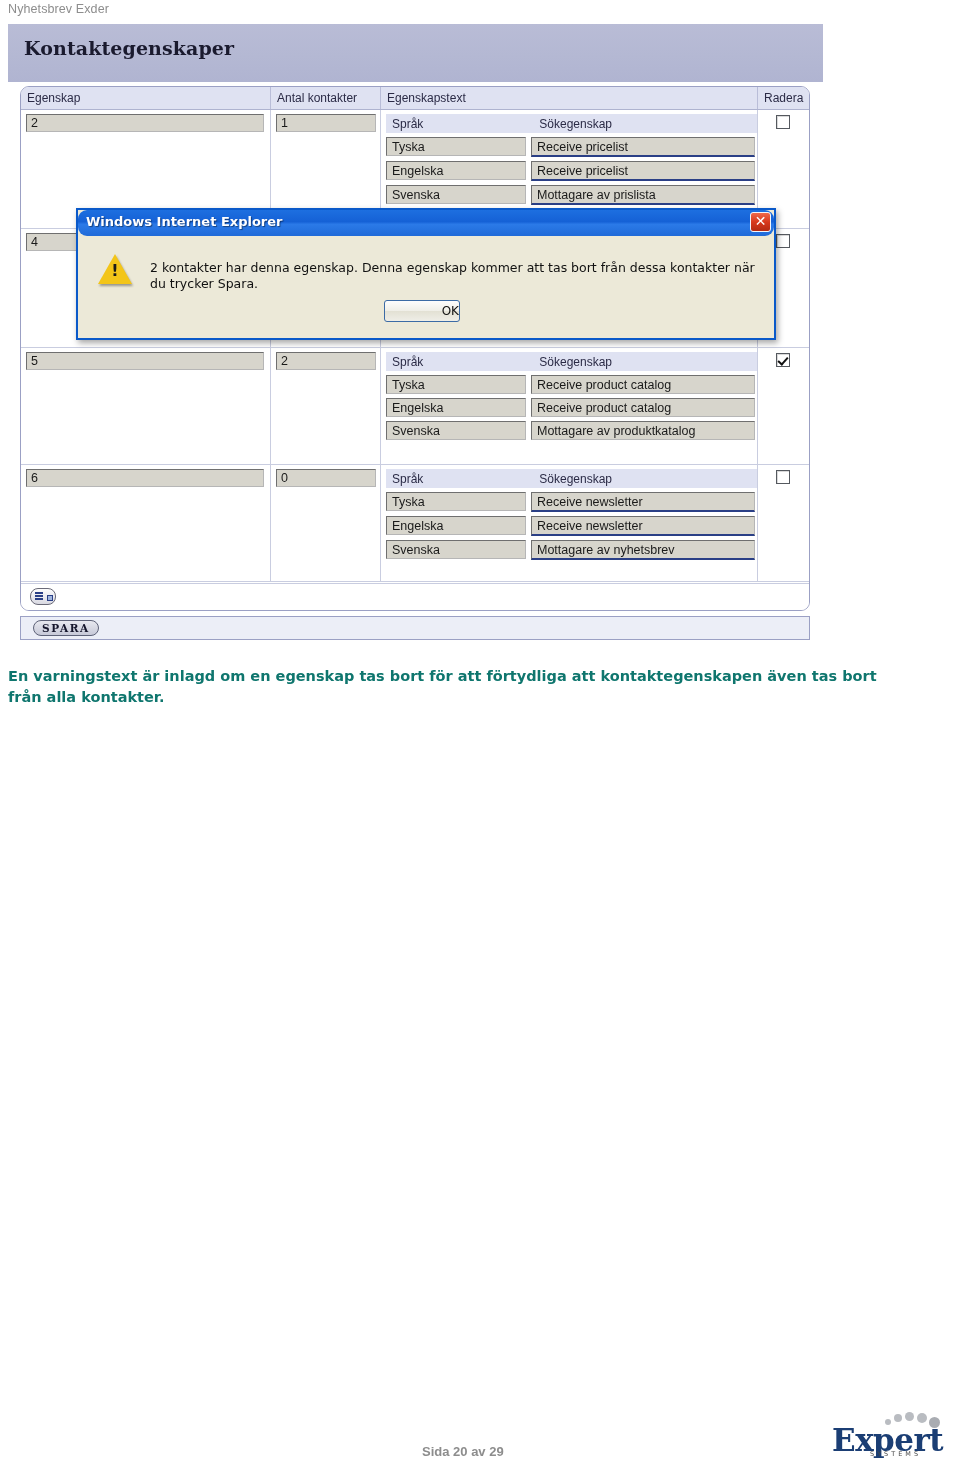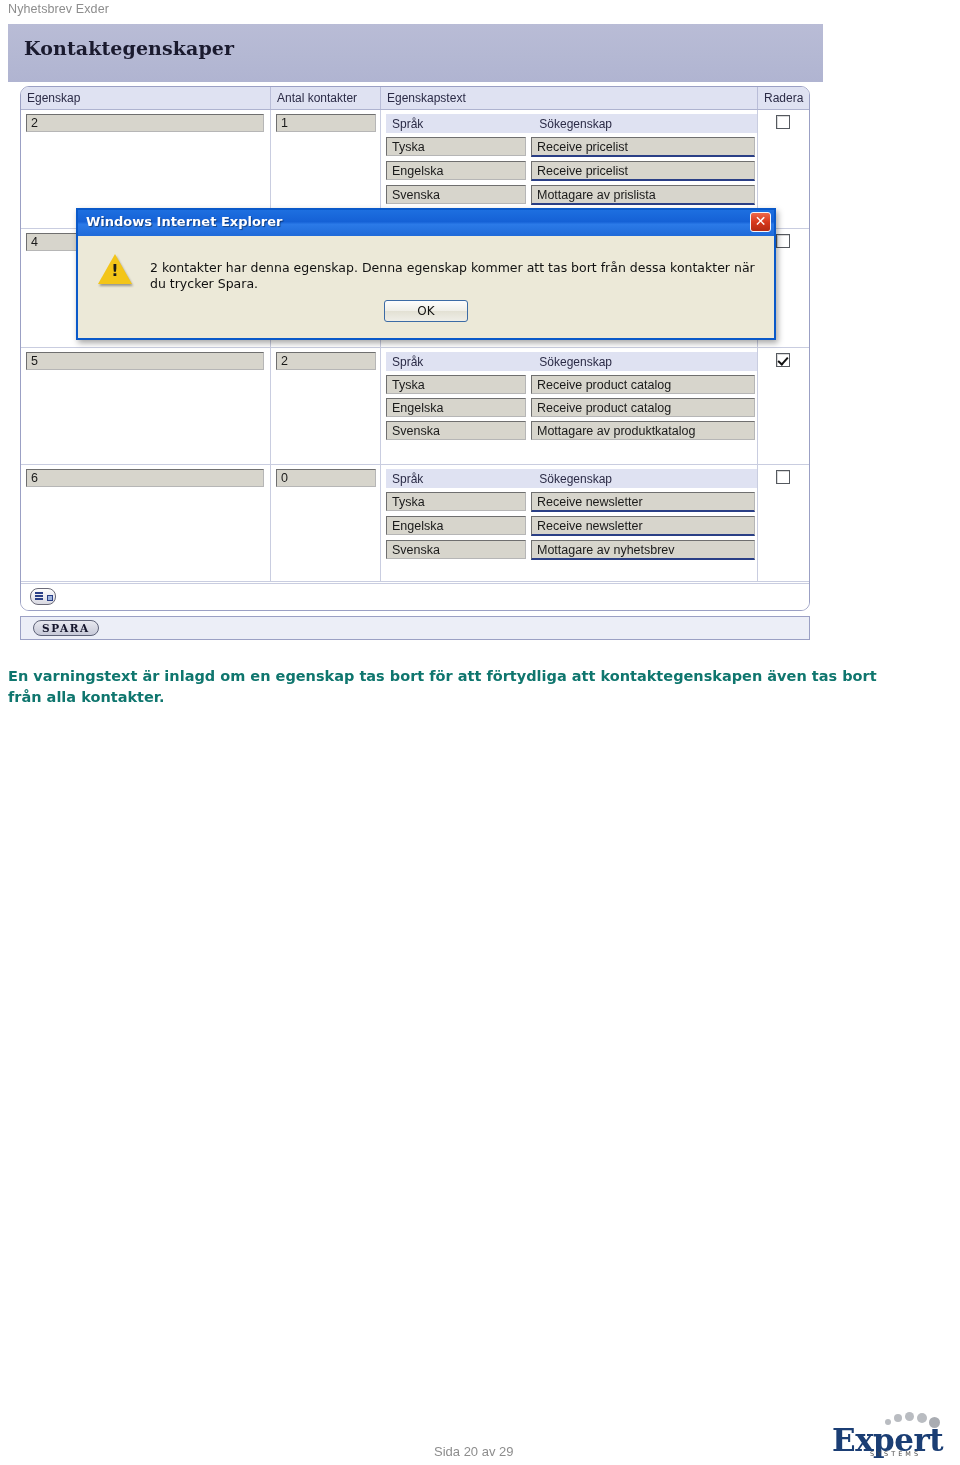--- a/index.html
+++ b/index.html
@@ -270,20 +270,21 @@
     height: 132px;
     border: 2px solid #0a59c9;
     background: #ece9d8;
     box-sizing: border-box;
     box-shadow: 2px 3px 6px rgba(0,0,0,.35);
   }
   .dlg-title {
     height: 26px;
     background: linear-gradient(180deg,#1d6fe0 0%, #1561d6 45%, #2b7ae8 55%, #1f6ad8 100%);
     position: relative;
+    border-radius: 9px;
   }
   .dlg-title .t {
     position: absolute;
     left: 8px; top: 4px;
     color: #ffffff;
     font-size: 13px;
     font-weight: bold;
     font-family: "DejaVu Sans","Liberation Sans",sans-serif;
     text-shadow: 1px 1px 1px rgba(0,0,0,.45);
   }
@@ -343,28 +344,28 @@
     right: 10px;
     font-size: 12.5px;
     color: #111;
     font-family: "DejaVu Sans","Liberation Sans",sans-serif;
     line-height: 16px;
   }
   .dlg-ok {
     position: absolute;
     left: 306px;
     top: 64px;
-    width: 84px;
+    width: 76px;
     height: 22px;
     border: 1px solid #3c6ba5;
     border-radius: 3px;
     background: linear-gradient(180deg,#fdfdfd 0%, #f0efe8 48%, #e3e1d4 52%, #efeee7 100%);
     font-size: 12px;
     color: #111;
-    text-align: center;
+    text-align: right;
     line-height: 21px;
     box-sizing: border-box;
     font-family: "DejaVu Sans","Liberation Sans",sans-serif;
   }
 
   
   .body-text {
     position: absolute;
     left: 8px;
     top: 666px;
@@ -372,24 +373,25 @@
     font-family: "DejaVu Sans","Liberation Sans",sans-serif;
     font-size: 14.5px;
     font-weight: bold;
     color: #0f766e;
     line-height: 21px;
   }
 
   
   .page-num {
     position: absolute;
-    left: 434px;
+    left: 422px;
     top: 1444px;
     font-size: 13px;
     color: #8d8d8d;
+    font-weight: bold;
   }
   .logo {
     position: absolute;
     right: 6px;
     top: 1408px;
     width: 122px;
     height: 52px;
   }
   .logo .word {
     position: absolute;

